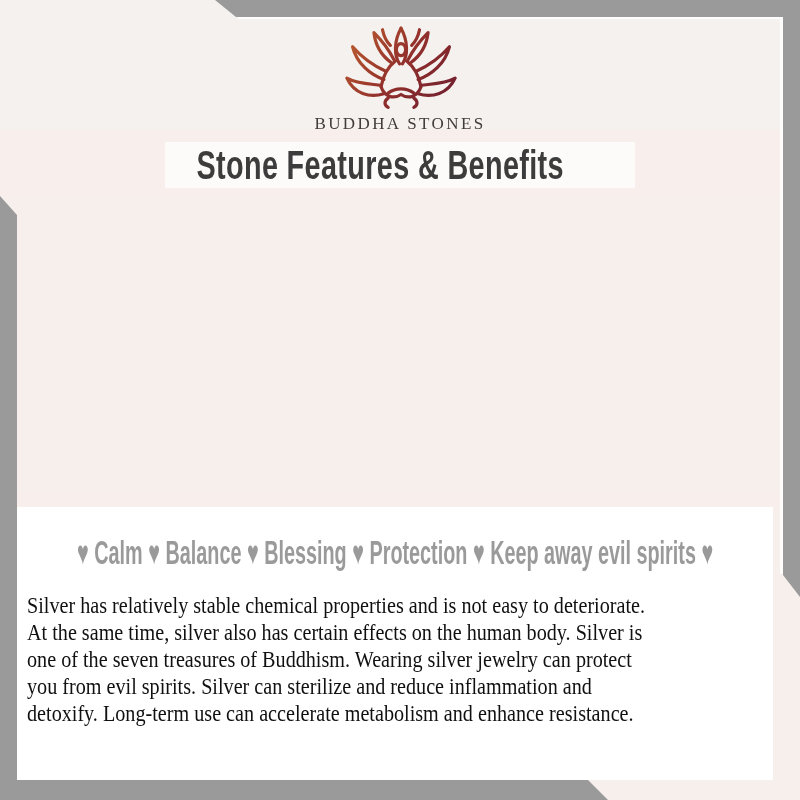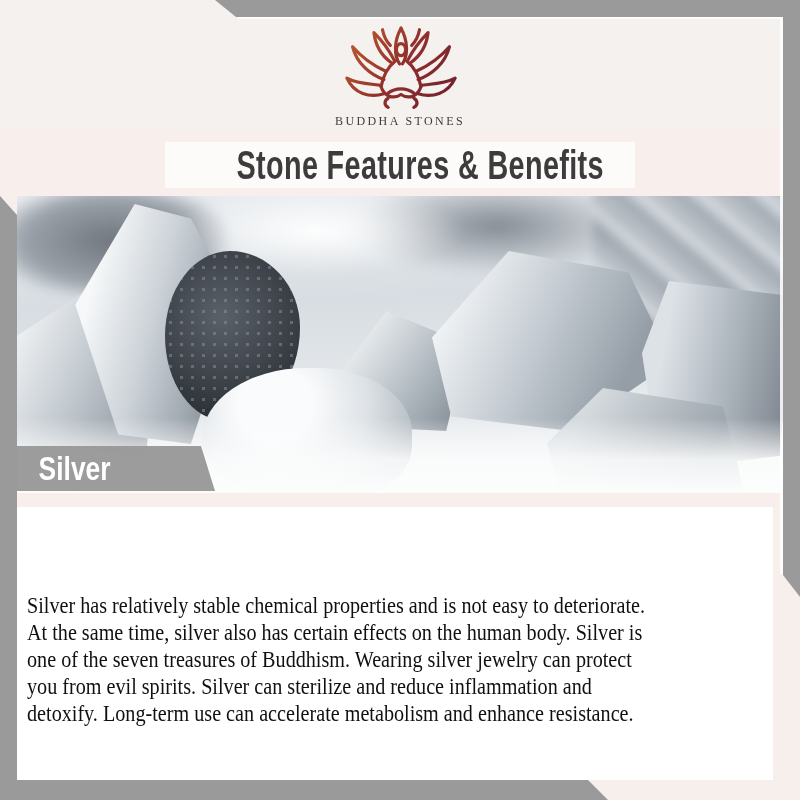--- a/index.html
+++ b/index.html
@@ -7,28 +7,28 @@
     position:relative;width:800px;height:800px;overflow:hidden;
     background:#f7efec;
     font-family:"Liberation Sans",sans-serif;
   }
   
   .logo-section{position:absolute;left:0;top:0;width:783px;height:129px;background:#f5f1ee;}
   .logo-wrap{position:absolute;left:344px;top:24px;width:114px;height:94px;}
   .logo-wrap svg{width:100%;height:100%;display:block;}
   .brand-name{
     position:absolute;left:0;top:114px;width:800px;text-align:center;
-    font-family:"Liberation Serif",serif;font-size:12px;letter-spacing:2.4px;
+    font-family:"Liberation Serif",serif;font-size:17px;letter-spacing:2.4px;
     color:#413c39;
   }
   
   .title-band{position:absolute;left:0;top:129px;width:783px;height:67px;background:#f8eeeb;}
   .title-box{
     position:absolute;left:165px;top:13px;width:470px;height:46px;
-    background:#fdfbf9;display:flex;align-items:center;justify-content:flex-start;
+    background:#fdfbf9;display:flex;align-items:center;justify-content:flex-end;
   }
   .title-text{
     font-size:40px;font-weight:bold;color:#3d3c3c;white-space:nowrap;
     transform:scaleX(0.72);transform-origin:50% 50%;letter-spacing:0.5px;
   }
   
   .photo{
     position:absolute;left:17px;top:196px;width:766px;height:297px;overflow:hidden;
     background:linear-gradient(178deg,#e9edf0 0%,#d7dde2 35%,#e3e7ea 60%,#f1f3f5 100%);
   }
@@ -151,44 +151,28 @@
     </div>
     <div class="brand-name">BUDDHA STONES</div>
   </div>
 
   <div class="title-band">
     <div class="title-box">
       <div class="title-text">Stone Features &amp; Benefits</div>
     </div>
   </div>
 
-  <div class="photo">
-    <div class="ph ph-blur1"></div>
-    <div class="ph ph-blur2"></div>
-    <div class="ph ph-blur3"></div>
-    <div class="ph ph-haze"></div>
-    <div class="ph ph-left"></div>
-    <div class="ph ph-slab"></div>
-    <div class="ph ph-dark"></div>
-    <div class="ph ph-dark-speckle"></div>
-    <div class="ph ph-mid"></div>
-    <div class="ph ph-right1"></div>
-    <div class="ph ph-right2"></div>
-    <div class="ph ph-bottom"></div>
-    <div class="ph ph-bottom-right"></div>
-    <div class="ph ph-glow"></div>
-    <div class="silver-banner">
-      <span class="label">Silver</span>
-    </div>
-  </div>
 
   <div class="pink-strip"></div>
 
   <div class="white-section"></div>
 
+  <div class="benefits-line">
+    <span class="benefits-text">♥ Calm ♥ Balance ♥ Blessing ♥ Protection ♥ Keep away evil spirits ♥</span>
+  </div>
 
   <div class="desc-lines">
     <div class="desc-line">Silver has relatively stable chemical properties and is not easy to deteriorate.</div>
     <div class="desc-line">At the same time, silver also has certain effects on the human body. Silver is</div>
     <div class="desc-line">one of the seven treasures of Buddhism. Wearing silver jewelry can protect</div>
     <div class="desc-line">you from evil spirits. Silver can sterilize and reduce inflammation and</div>
     <div class="desc-line">detoxify. Long-term use can accelerate metabolism and enhance resistance.</div>
   </div>
 
   <div class="bar bar-top"></div>

